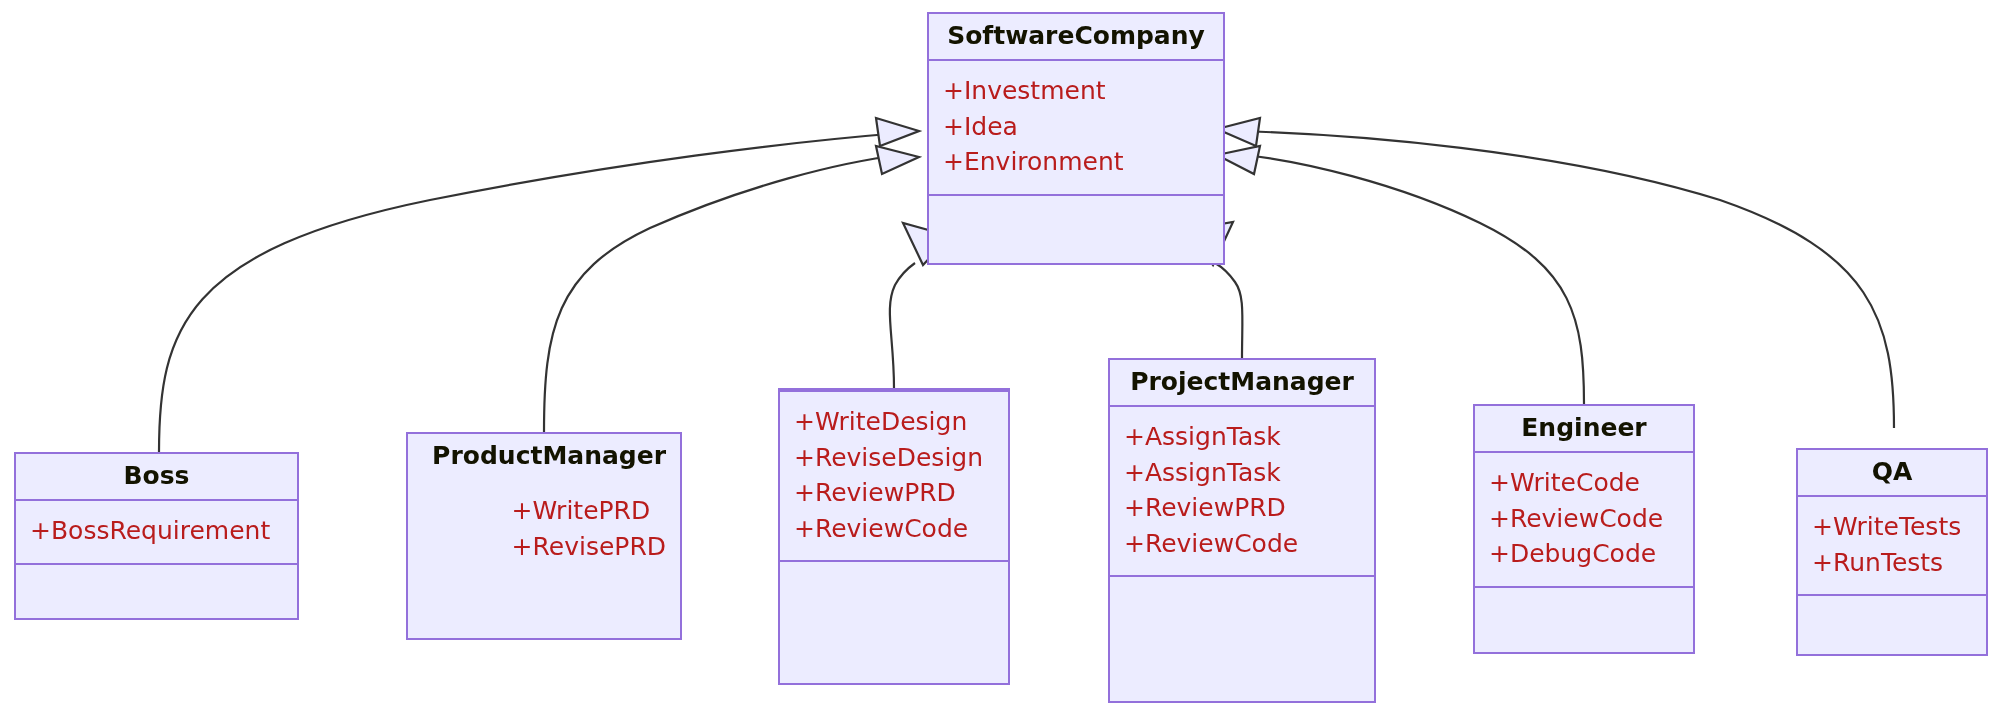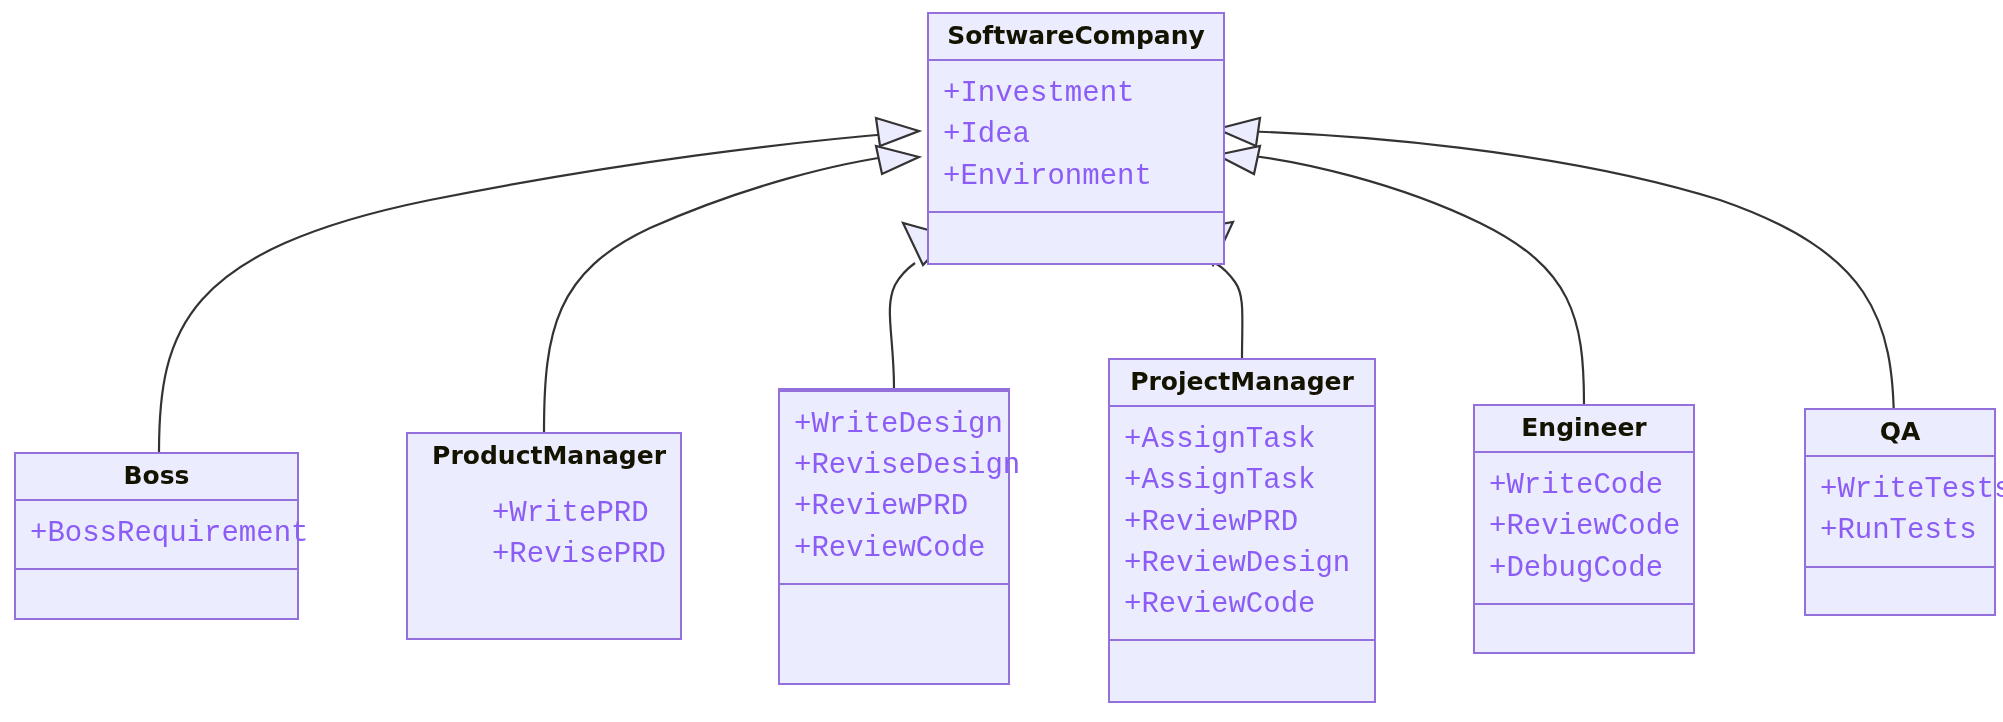--- a/index.html
+++ b/index.html
@@ -45,25 +45,24 @@
     height: 2px;
     background: #9370db;
     flex: none;
   }
   .class-members {
     padding: 12px 14px 14px 14px;
     display: flex;
     flex-direction: column;
   }
   .member {
-    font-size: 29px;
-    color: #8b5cf6;
+    font-size: 25px;
+    color: #b91c1c;
     line-height: 1.42;
     white-space: nowrap;
-    font-family: Liberation Mono, monospace;
   }
   .class-footer {
     height: 22px;
   }
 </style>
 </head>
 <body>
 
 <div id="diagram">
 
@@ -152,40 +151,39 @@
     <div class="class-footer"></div>
   </div>
 
   <div class="uml-class" style="left:1108px; top:358px; width:268px; height:345px;">
     <div class="class-title">ProjectManager</div>
     <div class="class-divider"></div>
     <div class="class-members">
       <div class="member">+AssignTask</div>
       <div class="member">+AssignTask</div>
       <div class="member">+ReviewPRD</div>
-      <div class="member">+ReviewDesign</div>
       <div class="member">+ReviewCode</div>
     </div>
     <div class="class-divider"></div>
     <div class="class-footer"></div>
   </div>
 
   <div class="uml-class" style="left:1473px; top:404px; width:222px; height:250px;">
     <div class="class-title">Engineer</div>
     <div class="class-divider"></div>
     <div class="class-members">
       <div class="member">+WriteCode</div>
       <div class="member">+ReviewCode</div>
       <div class="member">+DebugCode</div>
     </div>
     <div class="class-divider"></div>
     <div class="class-footer"></div>
   </div>
 
-  <div class="uml-class" style="left:1796px; top:408px; width:192px; height:208px;margin-left:8px;">
+  <div class="uml-class" style="left:1796px; top:448px; width:192px; height:208px;">
     <div class="class-title">QA</div>
     <div class="class-divider"></div>
     <div class="class-members">
       <div class="member">+WriteTests</div>
       <div class="member">+RunTests</div>
     </div>
     <div class="class-divider"></div>
     <div class="class-footer"></div>
   </div>
 

